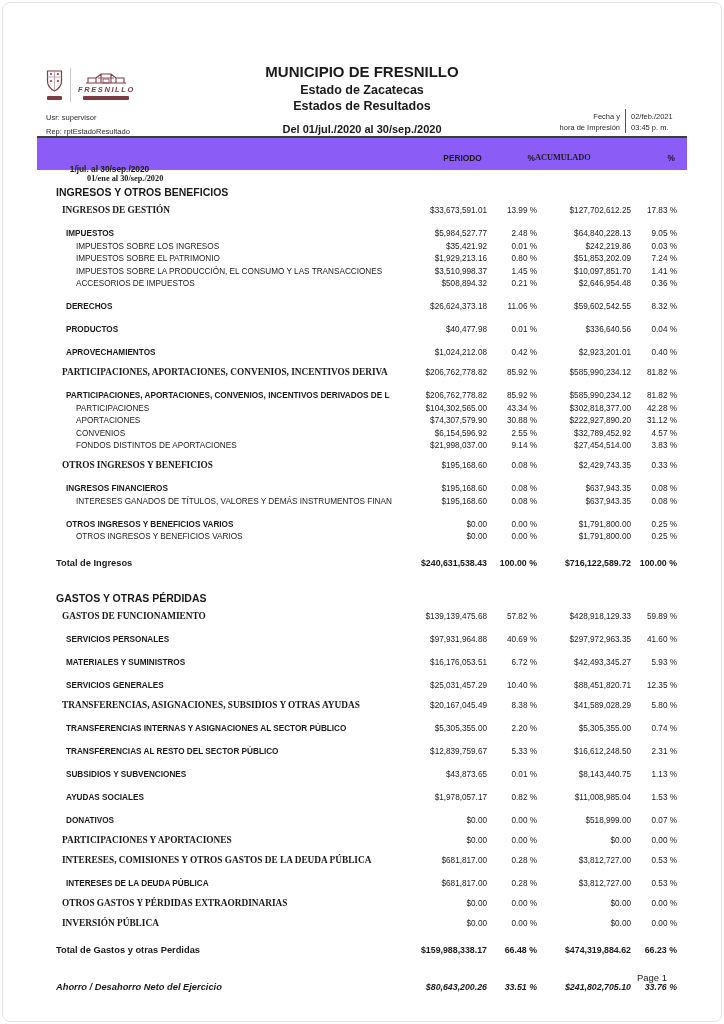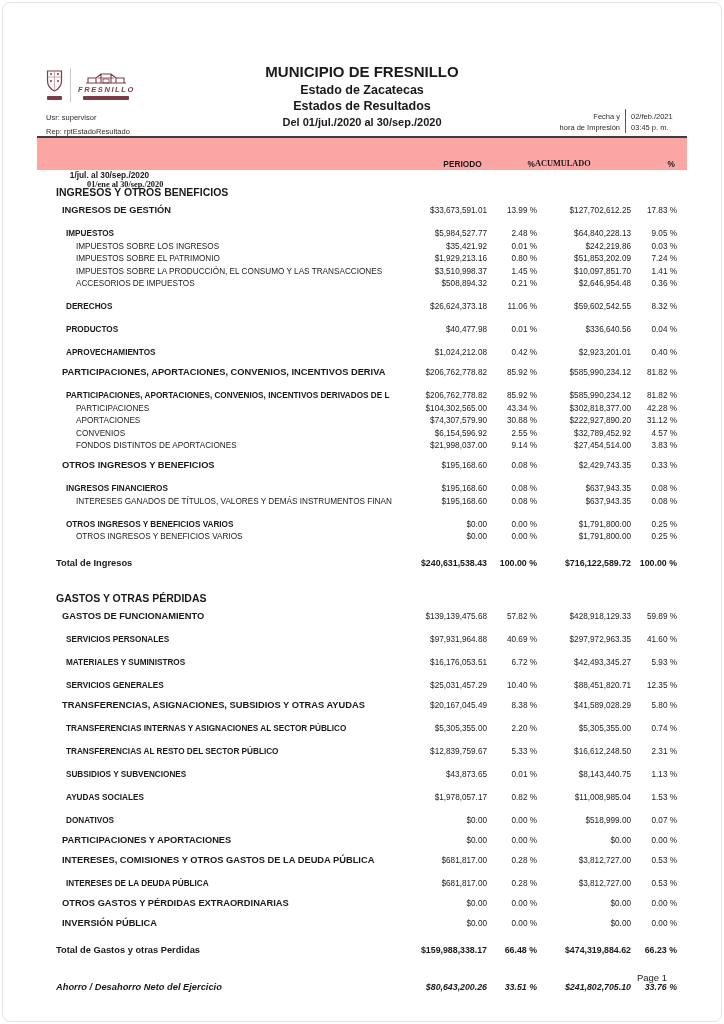--- a/index.html
+++ b/index.html
@@ -22,33 +22,33 @@
   .logo .divider { width: 1px; height: 34px; background: #c9c9c9; }
   .fres-block { display: flex; flex-direction: column; align-items: center; }
   .fres-name { font-size: 7.5px; font-weight: bold; letter-spacing: 1.6px; color: #7d3b45; margin-top: 1px; font-style: italic; }
   .fres-bar { width: 46px; height: 4px; background: #7d3b45; margin-top: 2px; border-radius: 1px; }
   .crest-bar { width: 15px; height: 3.5px; background: #7d3b45; border-radius: 1px; }
 
   .title-block { position: absolute; left: 0; right: 0; top: 60px; text-align: center; }
   .title-1 { font-size: 15px; font-weight: bold; }
   .title-2 { font-size: 12.5px; font-weight: bold; margin-top: 3px; }
   .title-3 { font-size: 12.5px; font-weight: bold; margin-top: 2px; }
-  .title-4 { font-size: 11px; font-weight: bold; margin-top: 3px; }
+  .title-4 { font-size: 11px; font-weight: bold; margin-top: 10px; }
 
   .meta-left { position: absolute; left: 43px; top: 110px; font-size: 7.5px; color: #2c2c2c; }
   .meta-left div { margin-bottom: 5px; }
 
   .meta-right { position: absolute; right: 34px; top: 106px; display: flex; font-size: 7.5px; color: #2c2c2c; }
   .meta-right .labels { text-align: right; padding-right: 5px; padding-top: 2px; }
   .meta-right .labels div, .meta-right .values div { line-height: 11px; }
   .meta-right .values { border-left: 1px solid #555; padding-left: 5px; padding-top: 2px; width: 62px; }
 
   .rule { position: absolute; left: 34px; right: 34px; top: 133px; height: 2px; background: #3c3c3c; }
 
-  .band { position: absolute; left: 34px; right: 34px; top: 135px; height: 32px; background: #fca5a5; font-weight: bold; font-size: 8.3px; padding-top: 21px; }
+  .band { position: absolute; left: 34px; right: 34px; top: 135px; height: 32px; background: #8b5cf6; font-weight: bold; font-size: 8.3px; padding-top: 15px; }
   .band-line { display: flex; }
   .band-line .sp { flex: 1; }
   .b-per  { width: 145px; text-align: center; }
   .b-pct1 { width: 50px; text-align: right; margin-left: -50px; }
   .b-acu  { width: 140px; text-align: left; font-family: Liberation Serif, serif; }
   .b-pct2 { width: 46px; text-align: right; margin-left: -46px; }
   .band-line2 { display: flex; margin-top: 1px; }
   .band .band-line { padding-right: 12px; }
   .band .band-line2 { padding-right: 12px; flex-direction: column; }
 
@@ -58,21 +58,21 @@
   .row .lab { flex: 1; white-space: nowrap; overflow: hidden; }
   .row .c { text-align: right; font-size: 8.2px; font-weight: normal; white-space: nowrap; }
   .row .c1 { width: 95px; }
   .row .c2 { width: 50px; }
   .row .c3 { width: 94px; }
   .row .c4 { width: 46px; }
 
   .row.section { margin-top: 14px; }
   .row.section .lab { font-size: 10.5px; font-weight: bold; }
   .row.l1 { margin-top: 7px; }
-  .row.l1 .lab { font-size: 9.3px; font-weight: bold; padding-left: 6px; }
+  .row.l1 .lab { font-size: 9.3px; font-weight: bold; padding-left: 6px; font-family: Liberation Serif, serif; }
   .row.l2 { margin-top: 11px; }
   .row.l2 .lab { font-size: 8.2px; font-weight: bold; padding-left: 10px; }
   .row.l3 { margin-top: 0.5px; }
   .row.l3 .lab { font-size: 8.2px; padding-left: 20px; }
   .row.total { margin-top: 14px; }
   .row.total .lab { font-size: 9.3px; font-weight: bold; }
   .row.total .c { font-size: 8.8px; font-weight: bold; }
   .row.total:last-child { margin-top: 25px; font-style: italic; }
   .row.section + .row.l1 { margin-top: 6px; }
   .row.total + .row.section { margin-top: 23px; }

